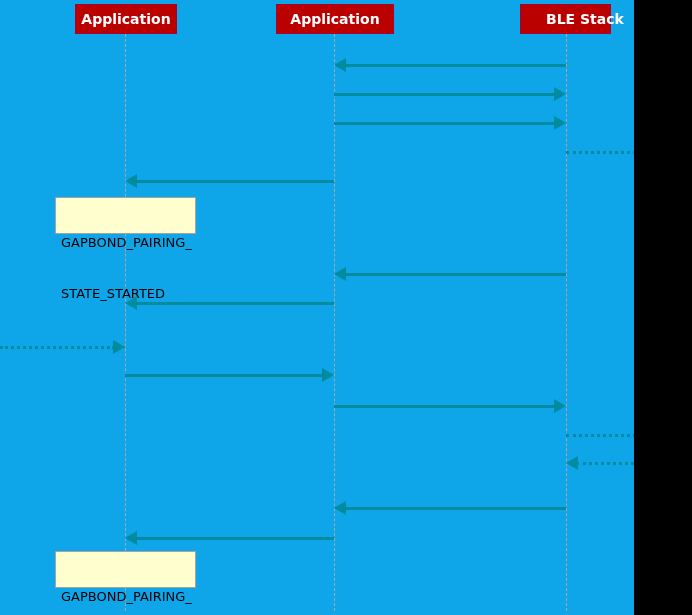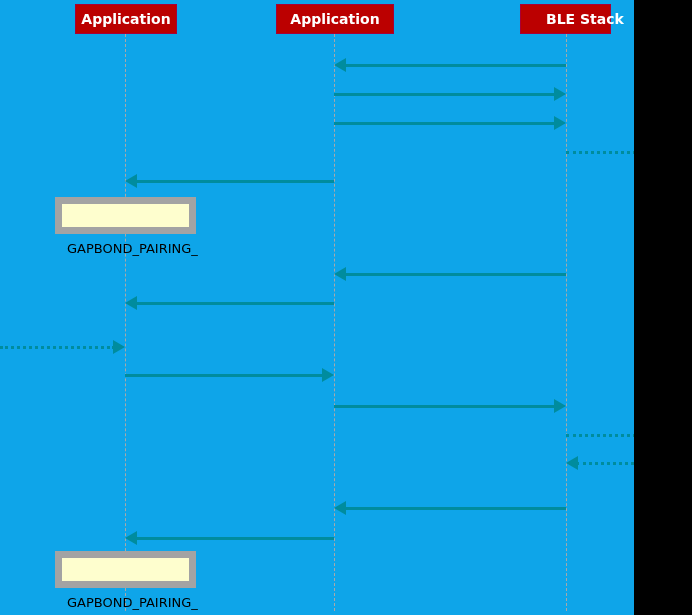--- a/index.html
+++ b/index.html
@@ -65,21 +65,21 @@
   .head.left {
     border-top: 7px solid transparent;
     border-bottom: 7px solid transparent;
     border-right: 12px solid #008C9E;
   }
 
   
   .note {
     position: absolute;
     background: #FEFECE;
-    border: 7px solid #a3a3a3;
+    border: 1px solid #a3a3a3;
     box-sizing: border-box;
     color: #000000;
     font-size: 13px;
     font-family: "DejaVu Sans", sans-serif;
     padding: 2px 4px 2px 5px;
     line-height: 17px;
     white-space: pre;
   }
 </style>
 </head>
@@ -155,19 +155,20 @@
         <div class="head left" style="top: 501px; left: 334px;"></div>
       </div>
       <div style="position: absolute; left: 0px; top: 0px;">
         <div class="msg" style="left: 135px; width: 199px; top: 537px;"></div>
         <div class="head left" style="top: 531px; left: 125px;"></div>
       </div>
     </div>
 
   <div class="note" style="left:55px; top:197px; width:141px; height:37px;">
     <div>GAPBOND_PAIRING_</div>
+    <div>STATE_STARTED</div>
   </div>
   <div class="note" style="left:55px; top:551px; width:141px; height:37px;">
     <div>GAPBOND_PAIRING_</div>
     
   </div>
 
 </div>
 
 </body></html>

